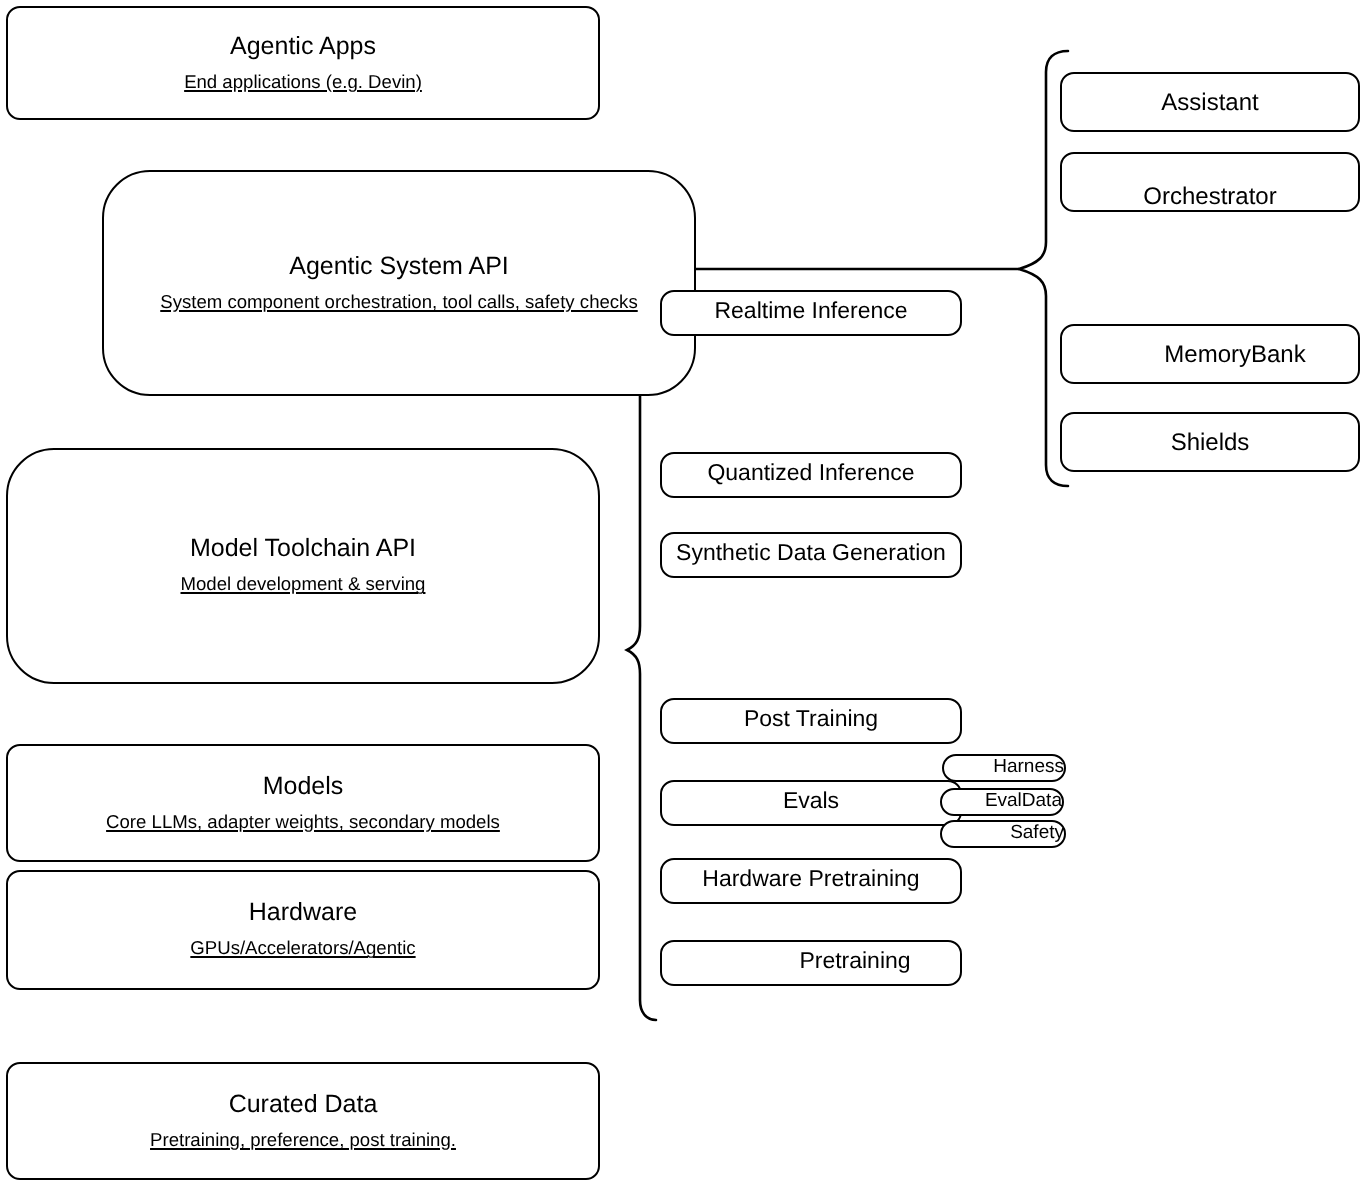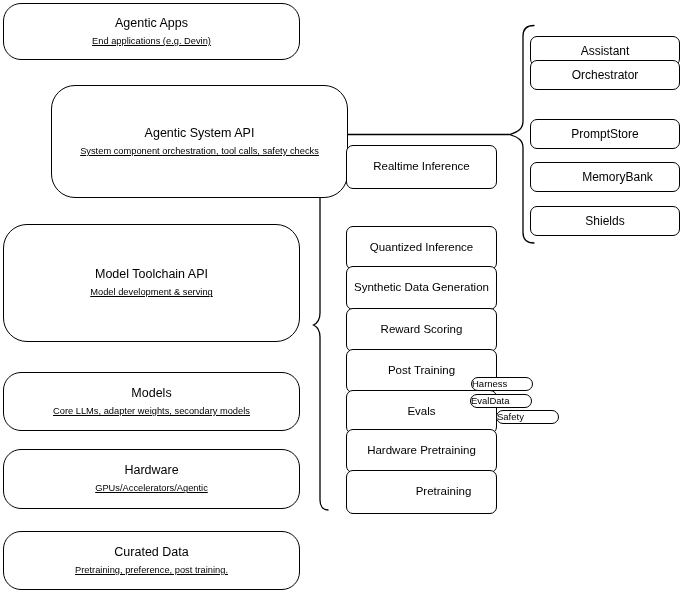--- a/index.html
+++ b/index.html
@@ -29,40 +29,40 @@
     box-sizing: border-box;
     background: #ffffff;
     border: 1.2px solid #000000;
     display: flex;
     flex-direction: column;
     align-items: center;
     justify-content: center;
     text-align: center;
     line-height: 1.2;
   }
-  .r10 { border-radius: 18px; }
+  .r10 { border-radius: 7px; }
   .r24 { border-radius: 24px; }
   .r7  { border-radius: 7px; }
   .left-col  { left: 3px;   width: 297px; }
-  .mid-col   { left: 346px; width: 151px; height: 44px; }
+  .mid-col   { left: 330px; width: 151px; height: 23px; }
   .right-col { left: 530px; width: 150px; height: 30px; }
   .title    { font-size: 12.5px; }
   .subtitle { font-size: 9.3px; margin-top: 5px; text-decoration: underline; }
   .mid-label   { font-size: 11.5px; }
   .right-label { font-size: 12px; }
   .pill {
     position: absolute;
     box-sizing: border-box;
     background: #ffffff;
     border: 1.2px solid #000000;
     border-radius: 7px;
     height: 14px;
     display: flex;
     align-items: center;
-    justify-content: flex-start;
+    justify-content: flex-end;
     z-index: 5;
   }
   .pill-label { font-size: 9.5px; line-height: 1; }
 </style>
 </head>
 <body>
 
 <div class="canvas">
 
   <svg class="overlay" viewBox="0 0 682 591">
@@ -84,73 +84,67 @@
   <div class="box left-col r24" style="top:224px; height:118px;">
     <div class="title">Model Toolchain API</div>
     <div class="subtitle">Model development &amp; serving</div>
   </div>
 
   <div class="box left-col r10" style="top:372px; height:59px;">
     <div class="title">Models</div>
     <div class="subtitle">Core LLMs, adapter weights, secondary models</div>
   </div>
 
-  <div class="box left-col r10" style="top:449px; height:60px;">
+  <div class="box left-col r10" style="top:435px; height:60px;">
     <div class="title">Hardware</div>
     <div class="subtitle">GPUs/Accelerators/Agentic</div>
   </div>
 
   <div class="box left-col r10" style="top:531px; height:59px;">
     <div class="title">Curated Data</div>
     <div class="subtitle">Pretraining, preference, post training.</div>
   </div>
 
   <div class="box mid-col r7" style="top:145px;">
     <div class="mid-label">Realtime Inference</div>
   </div>
   <div class="box mid-col r7" style="top:226px;">
     <div class="mid-label">Quantized Inference</div>
   </div>
   <div class="box mid-col r7" style="top:266px;">
     <div class="mid-label">Synthetic Data Generation</div>
-  </div>
-  <div class="box mid-col r7" style="top:308px;">
-    <div class="mid-label">Reward Scoring</div>
   </div>
   <div class="box mid-col r7" style="top:349px;">
     <div class="mid-label">Post Training</div>
   </div>
   <div class="box mid-col r7" style="top:390px;">
     <div class="mid-label">Evals</div>
   </div>
   <div class="box mid-col r7" style="top:429px;">
     <div class="mid-label">Hardware Pretraining</div>
   </div>
   <div class="box mid-col r7" style="top:470px;padding-left:44px;">
     <div class="mid-label">Pretraining</div>
   </div>
 
   <div class="pill" style="left:471px; top:377px; width:62px;">
     <div class="pill-label">Harness</div>
   </div>
   <div class="pill" style="left:470px; top:394px; width:62px;">
     <div class="pill-label">EvalData</div>
   </div>
-  <div class="pill" style="left:496px; top:410px; width:63px;">
+  <div class="pill" style="left:470px; top:410px; width:63px;">
     <div class="pill-label">Safety</div>
   </div>
 
   <div class="box right-col r7" style="top:36px;">
     <div class="right-label">Assistant</div>
   </div>
-  <div class="box right-col r7" style="top:60px;">
+  <div class="box right-col r7" style="top:76px;justify-content:flex-end;">
     <div class="right-label">Orchestrator</div>
-  </div>
-  <div class="box right-col r7" style="top:119px;">
-    <div class="right-label">PromptStore</div>
   </div>
   <div class="box right-col r7" style="top:162px;padding-left:25px;">
     <div class="right-label">MemoryBank</div>
   </div>
   <div class="box right-col r7" style="top:206px;">
     <div class="right-label">Shields</div>
   </div>
 
 </div>
 

